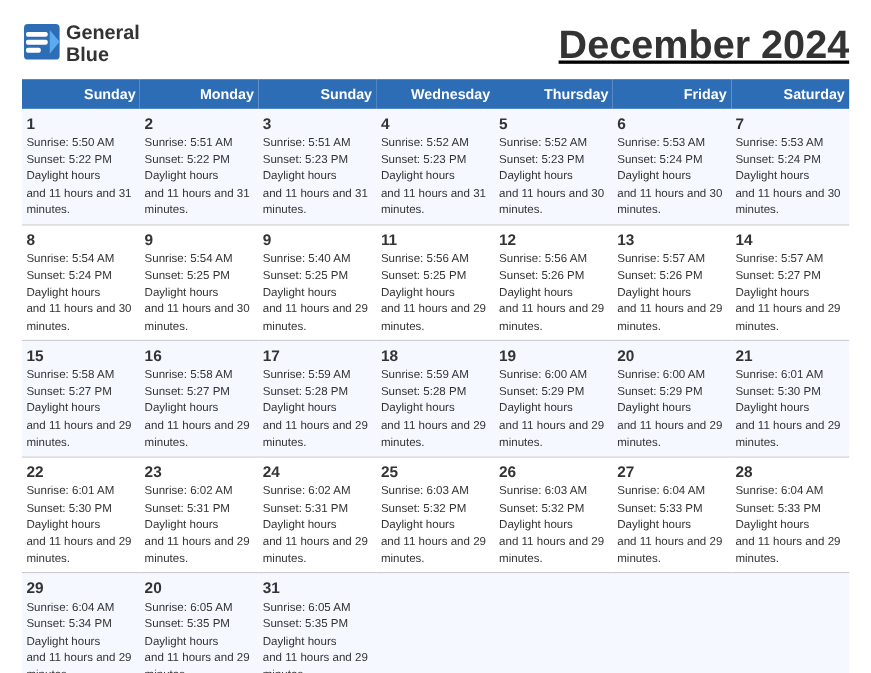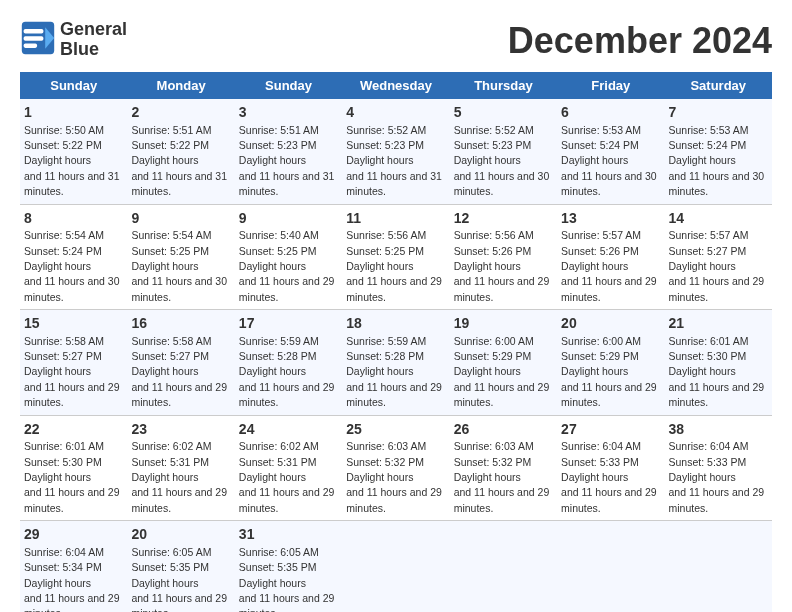--- a/index.html
+++ b/index.html
@@ -25,40 +25,41 @@
       color: #333;
       line-height: 1.1;
     }
     .logo-icon {
       width: 36px;
       height: 36px;
       margin-right: 4px;
     }
     .title-block {
       text-align: left;
+      text-decoration: underline;
     }
     .month-title {
       font-size: 36px;
       font-weight: bold;
       color: #333;
     }
     .location-title {
       font-size: 16px;
       color: #555;
     }
     table {
       width: 100%;
       border-collapse: collapse;
       font-size: 11px;
     }
     thead tr th {
       background-color: #2d6db5;
       color: #fff;
       padding: 6px 4px;
-      text-align: center;
+      text-align: right;
       font-size: 13px;
       font-weight: bold;
     }
     tbody tr {
       border-bottom: 1px solid #ccc;
     }
     tbody tr:nth-child(odd) {
       background-color: #f5f8ff;
     }
     tbody tr:nth-child(even) {
@@ -251,21 +252,21 @@
         <td><span class="day-num">26</span>
 <span class="day-info">Sunrise: 6:03 AM</span><br>
 <span class="day-info">Sunset: 5:32 PM</span><br>
 <span class="day-info">Daylight hours</span><br>
 <span class="day-info">and 11 hours and 29 minutes.</span></td>
         <td><span class="day-num">27</span>
 <span class="day-info">Sunrise: 6:04 AM</span><br>
 <span class="day-info">Sunset: 5:33 PM</span><br>
 <span class="day-info">Daylight hours</span><br>
 <span class="day-info">and 11 hours and 29 minutes.</span></td>
-        <td><span class="day-num">38</span>
+        <td><span class="day-num">28</span>
 <span class="day-info">Sunrise: 6:04 AM</span><br>
 <span class="day-info">Sunset: 5:33 PM</span><br>
 <span class="day-info">Daylight hours</span><br>
 <span class="day-info">and 11 hours and 29 minutes.</span></td>
       </tr>
       <tr>
         <td><span class="day-num">29</span>
 <span class="day-info">Sunrise: 6:04 AM</span><br>
 <span class="day-info">Sunset: 5:34 PM</span><br>
 <span class="day-info">Daylight hours</span><br>

